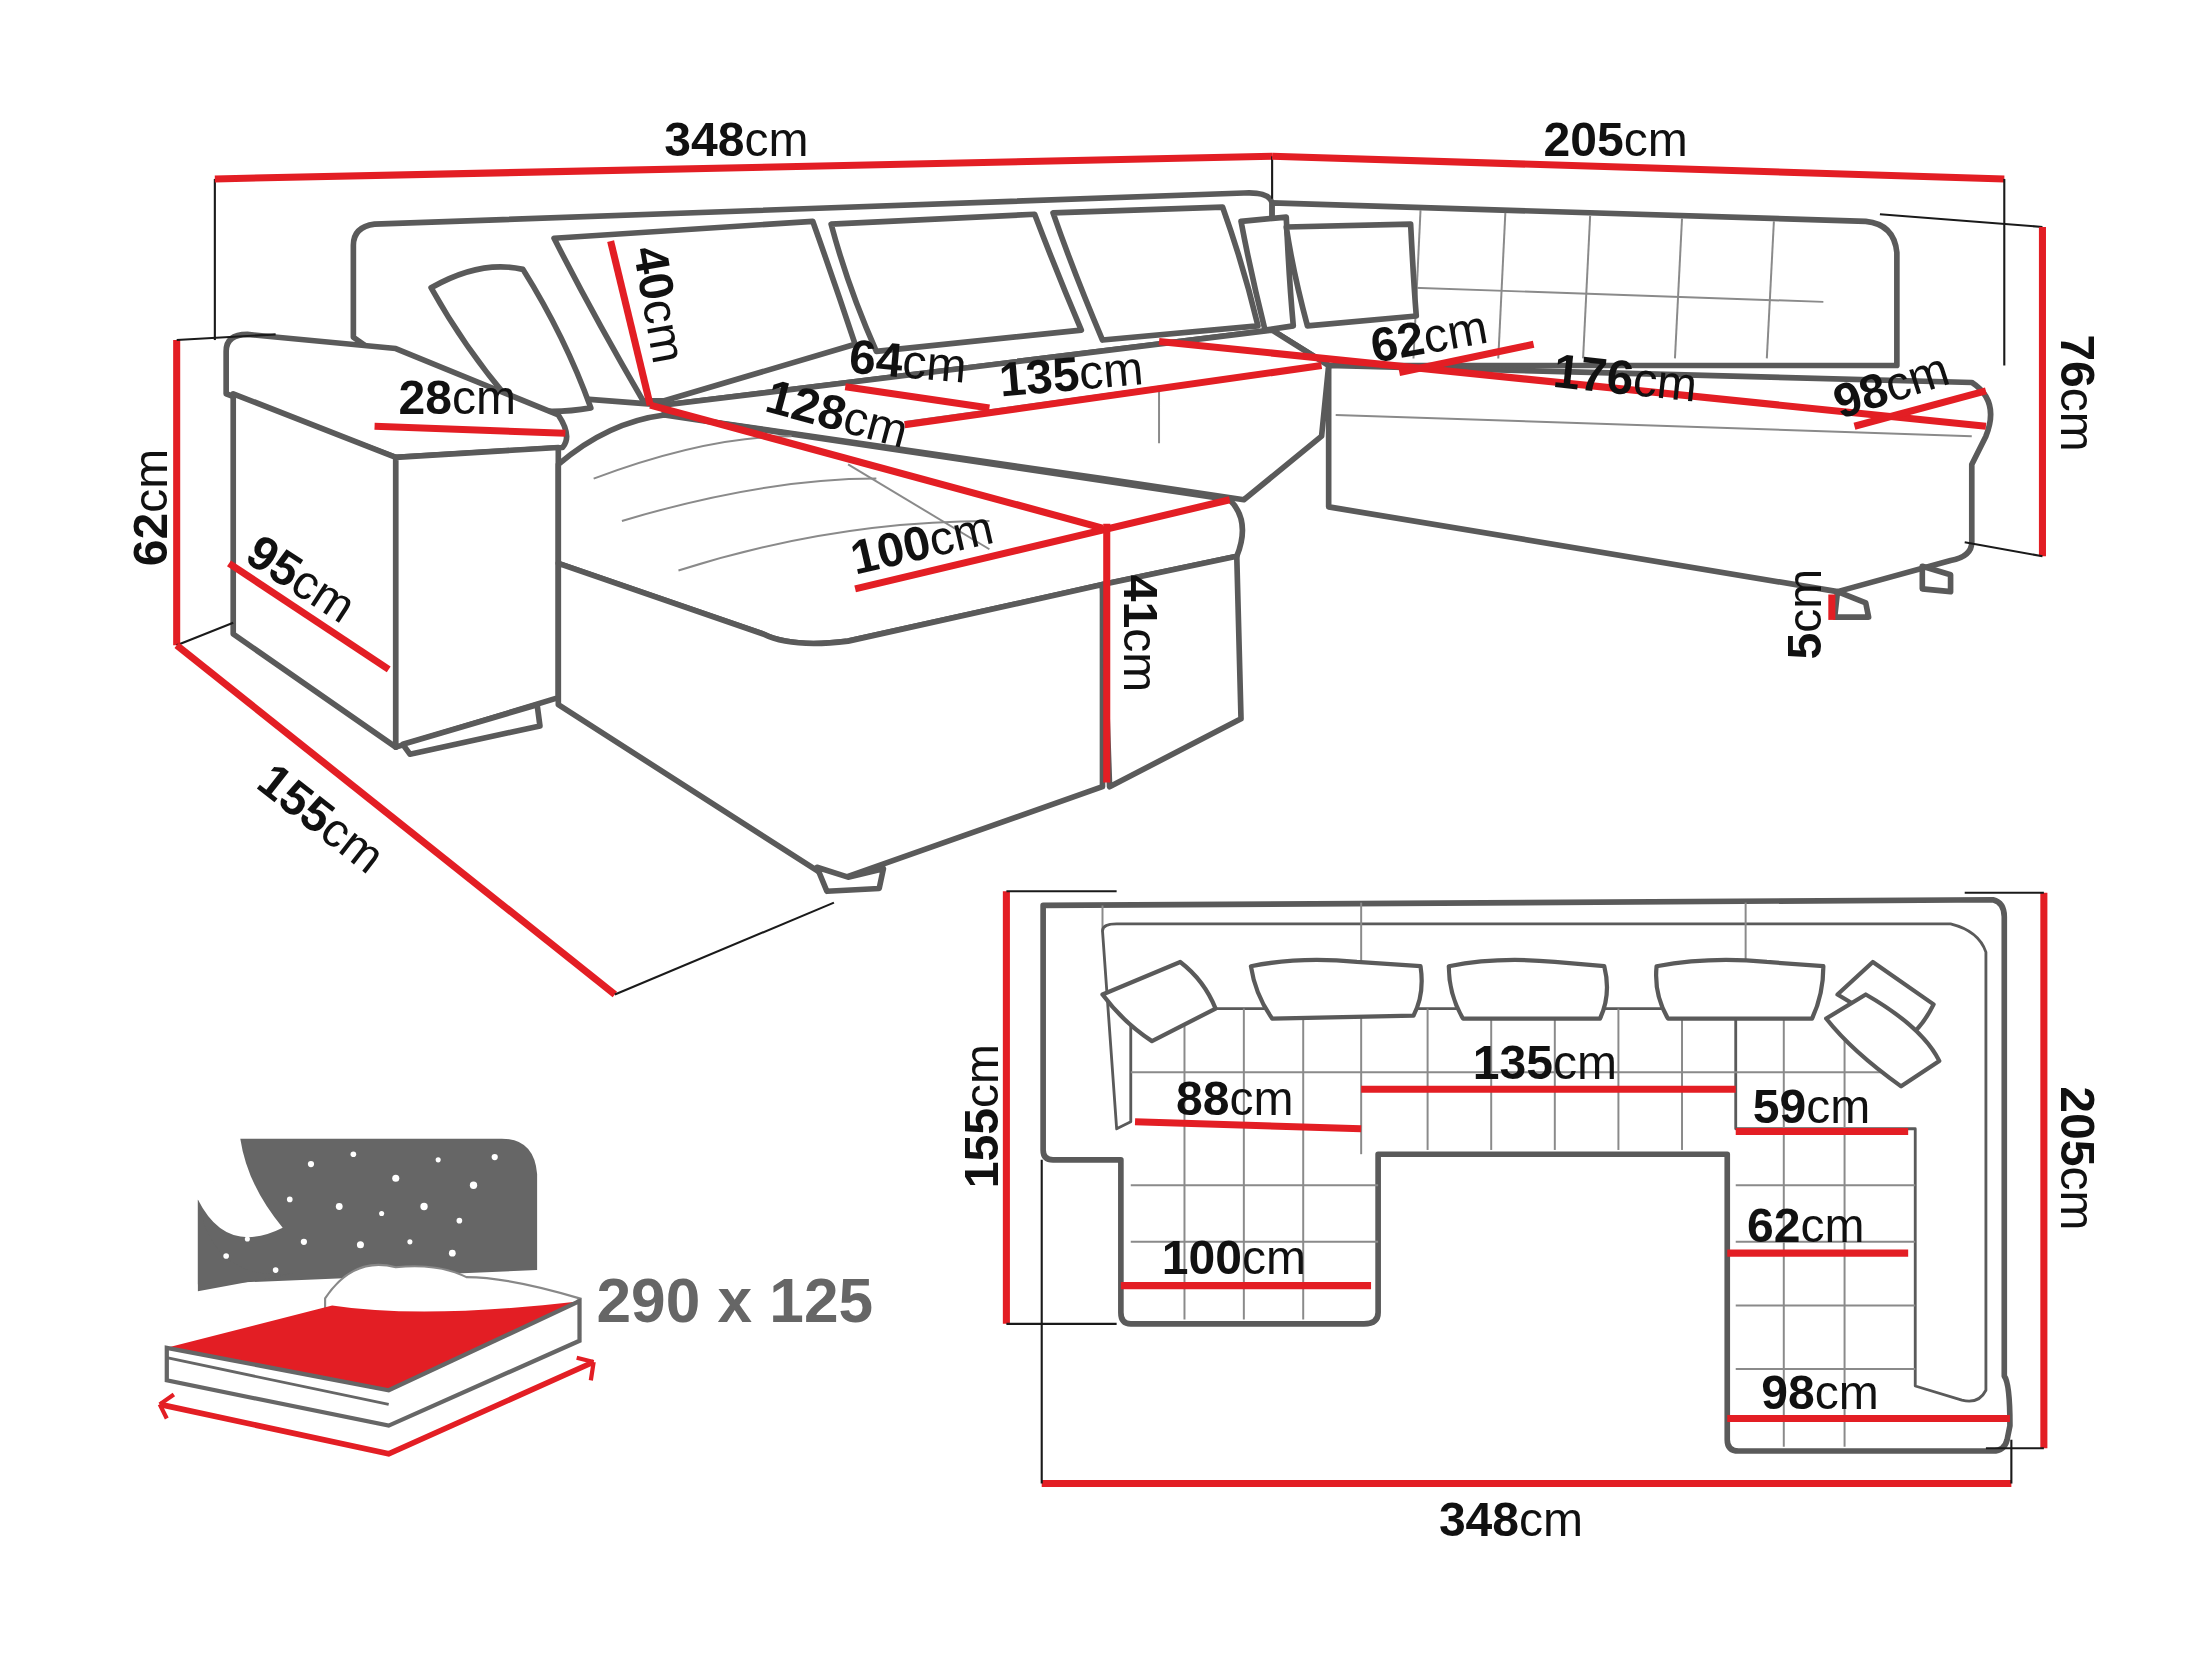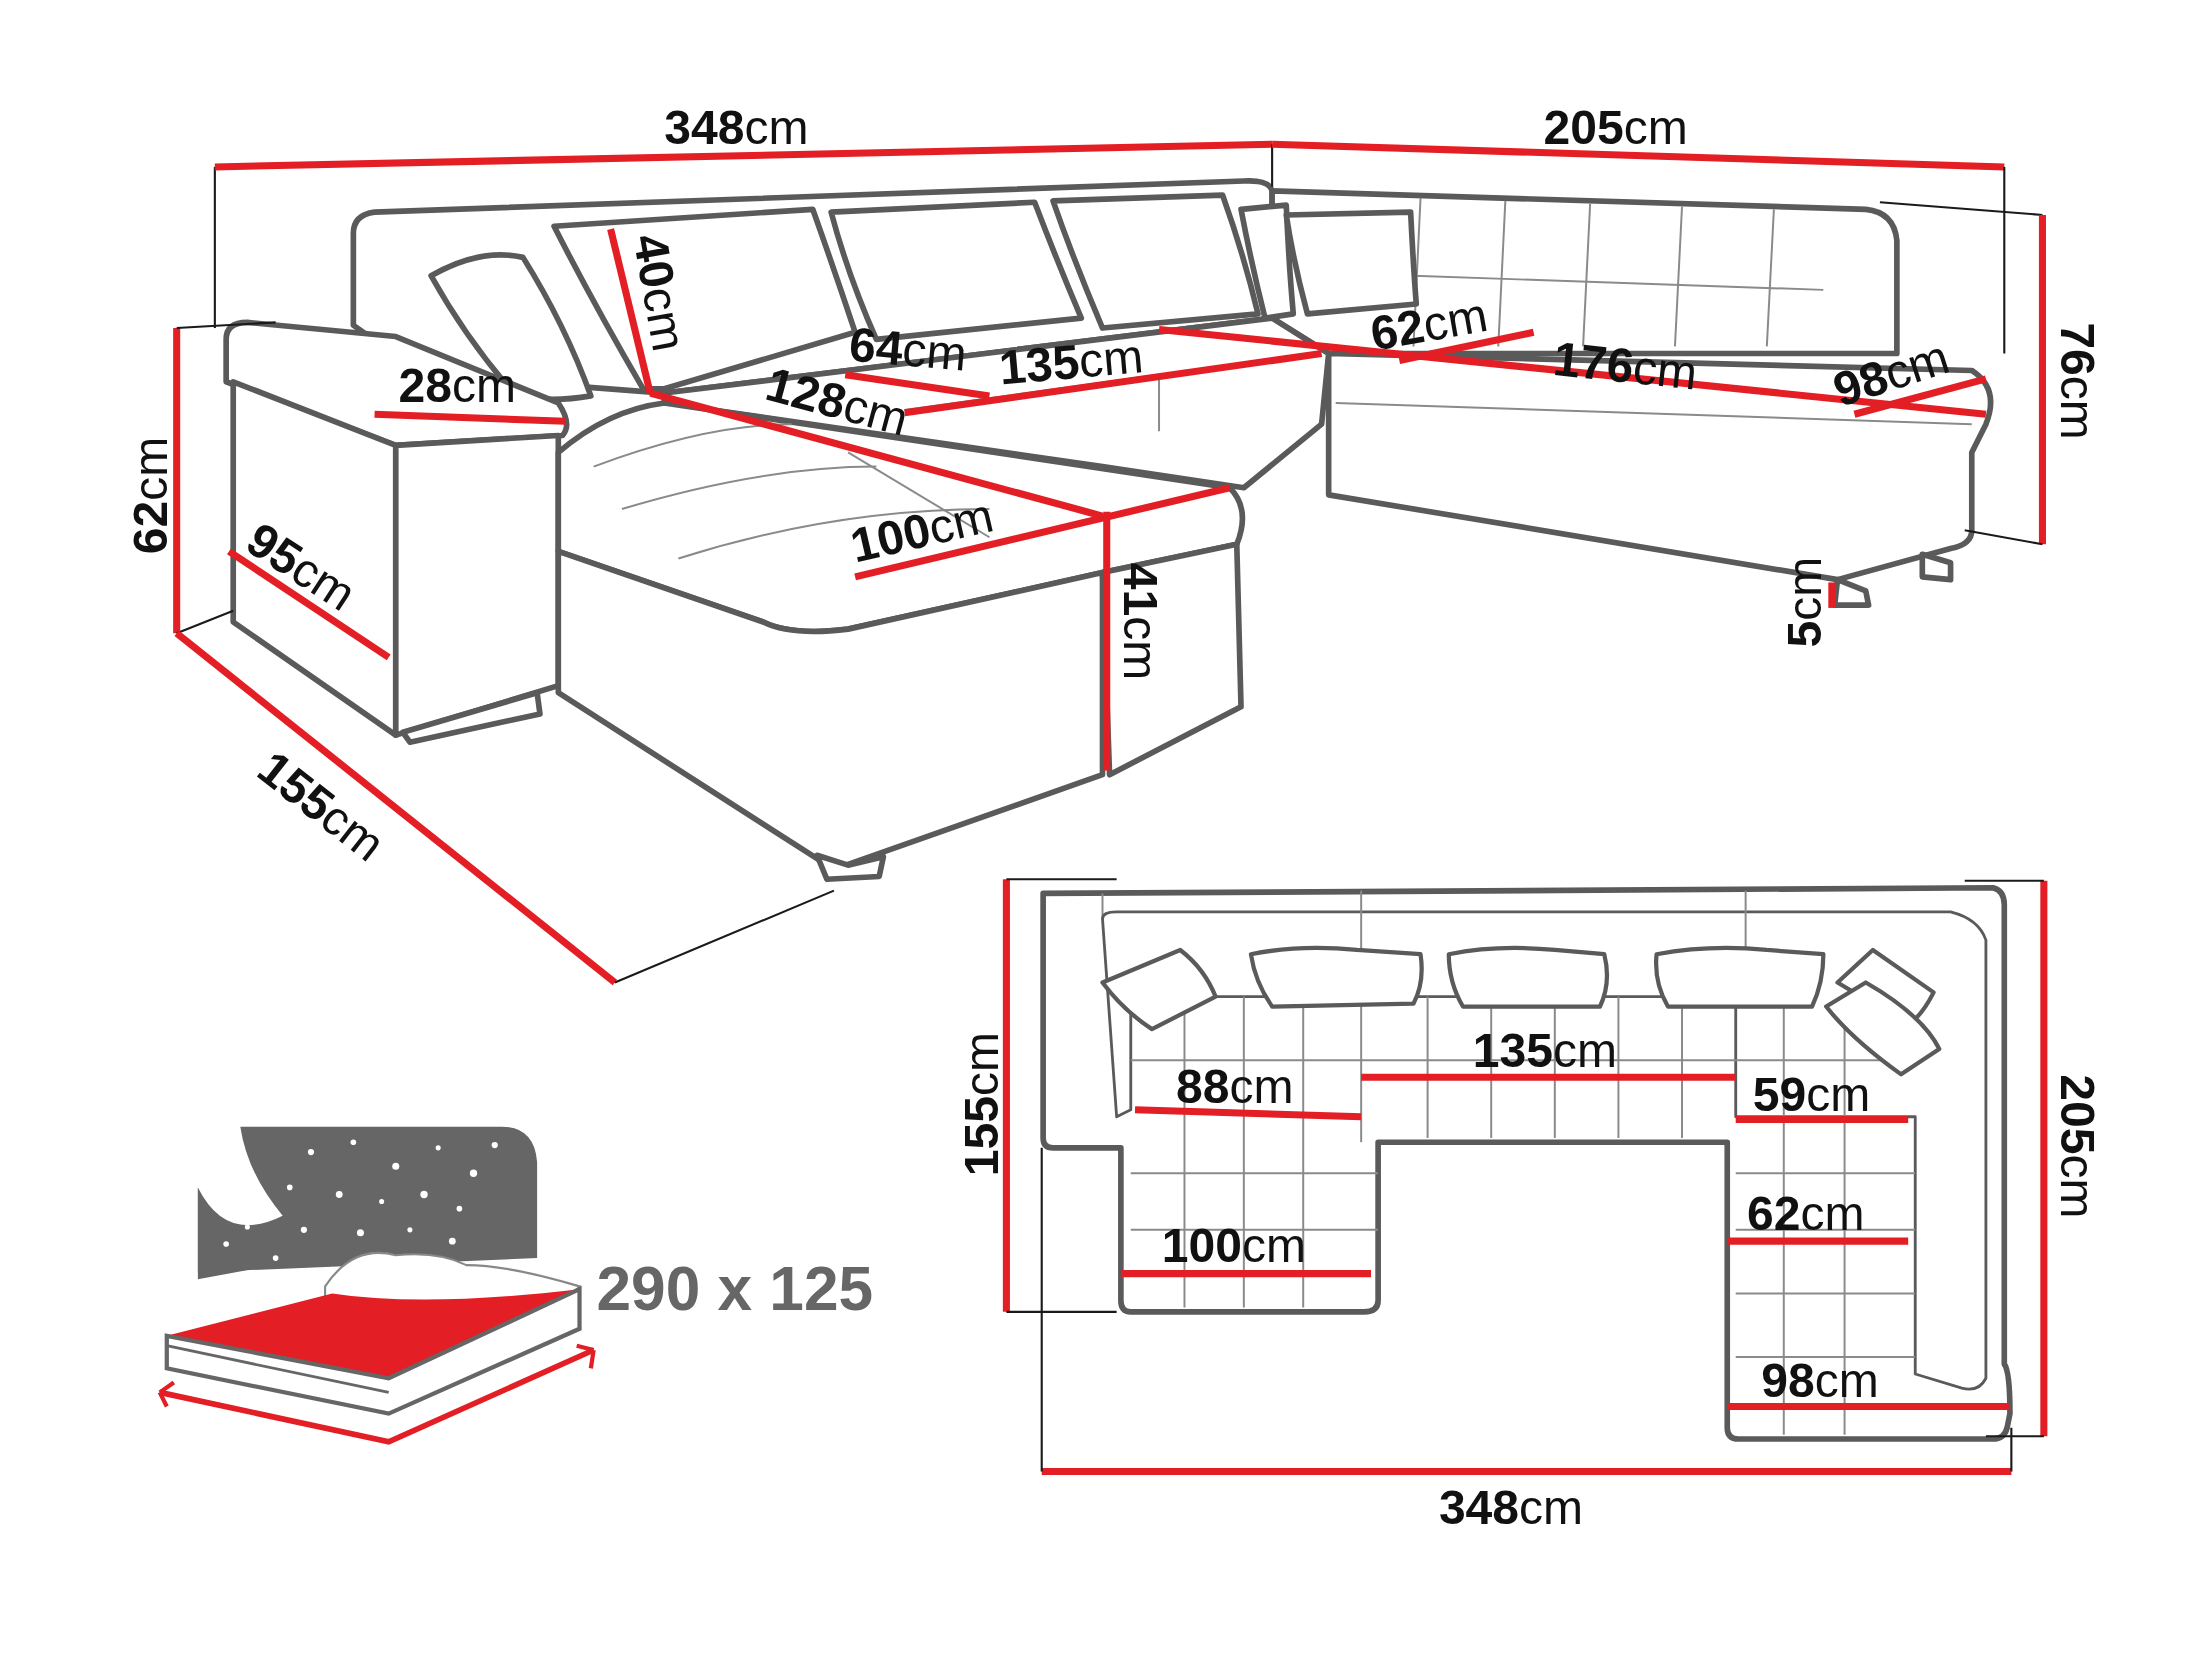--- a/index.html
+++ b/index.html
@@ -1,17 +1,17 @@
 <!DOCTYPE html>
 <html style="font-size:13.4px"><head>
 <meta charset="utf-8">
 <style>
   html,body{margin:0;padding:0;background:#ffffff;}
   body{width:2205px;height:1654px;overflow:hidden;font-family:"Liberation Sans","DejaVu Sans",sans-serif;}
-  #stage{position:absolute;left:0;top:0;width:2205px;height:1491px;text-align:center;}
+  #stage{position:absolute;left:0;top:12px;width:2205px;height:1491px;text-align:center;}
   svg{display:block}
   .outline{fill:#ffffff;stroke:#5a5a5a;stroke-width:4;stroke-linejoin:round;stroke-linecap:round}
   .thin{fill:none;stroke:#8a8a8a;stroke-width:1.4}
   .red{stroke:#e31e24;stroke-width:5;fill:none;stroke-linecap:butt}
   .blk{stroke:#1a1a1a;stroke-width:1.5;fill:none}
   .lbl{font-family:"Liberation Sans","DejaVu Sans",sans-serif;font-size:34px;fill:#111111}
   .lbl .n{font-weight:bold;}
   .lbl .u{font-weight:normal;}
   .bedtxt{font-family:"Liberation Sans","DejaVu Sans",sans-serif;font-size:44px;font-weight:bold;fill:#666666}
 </style>

